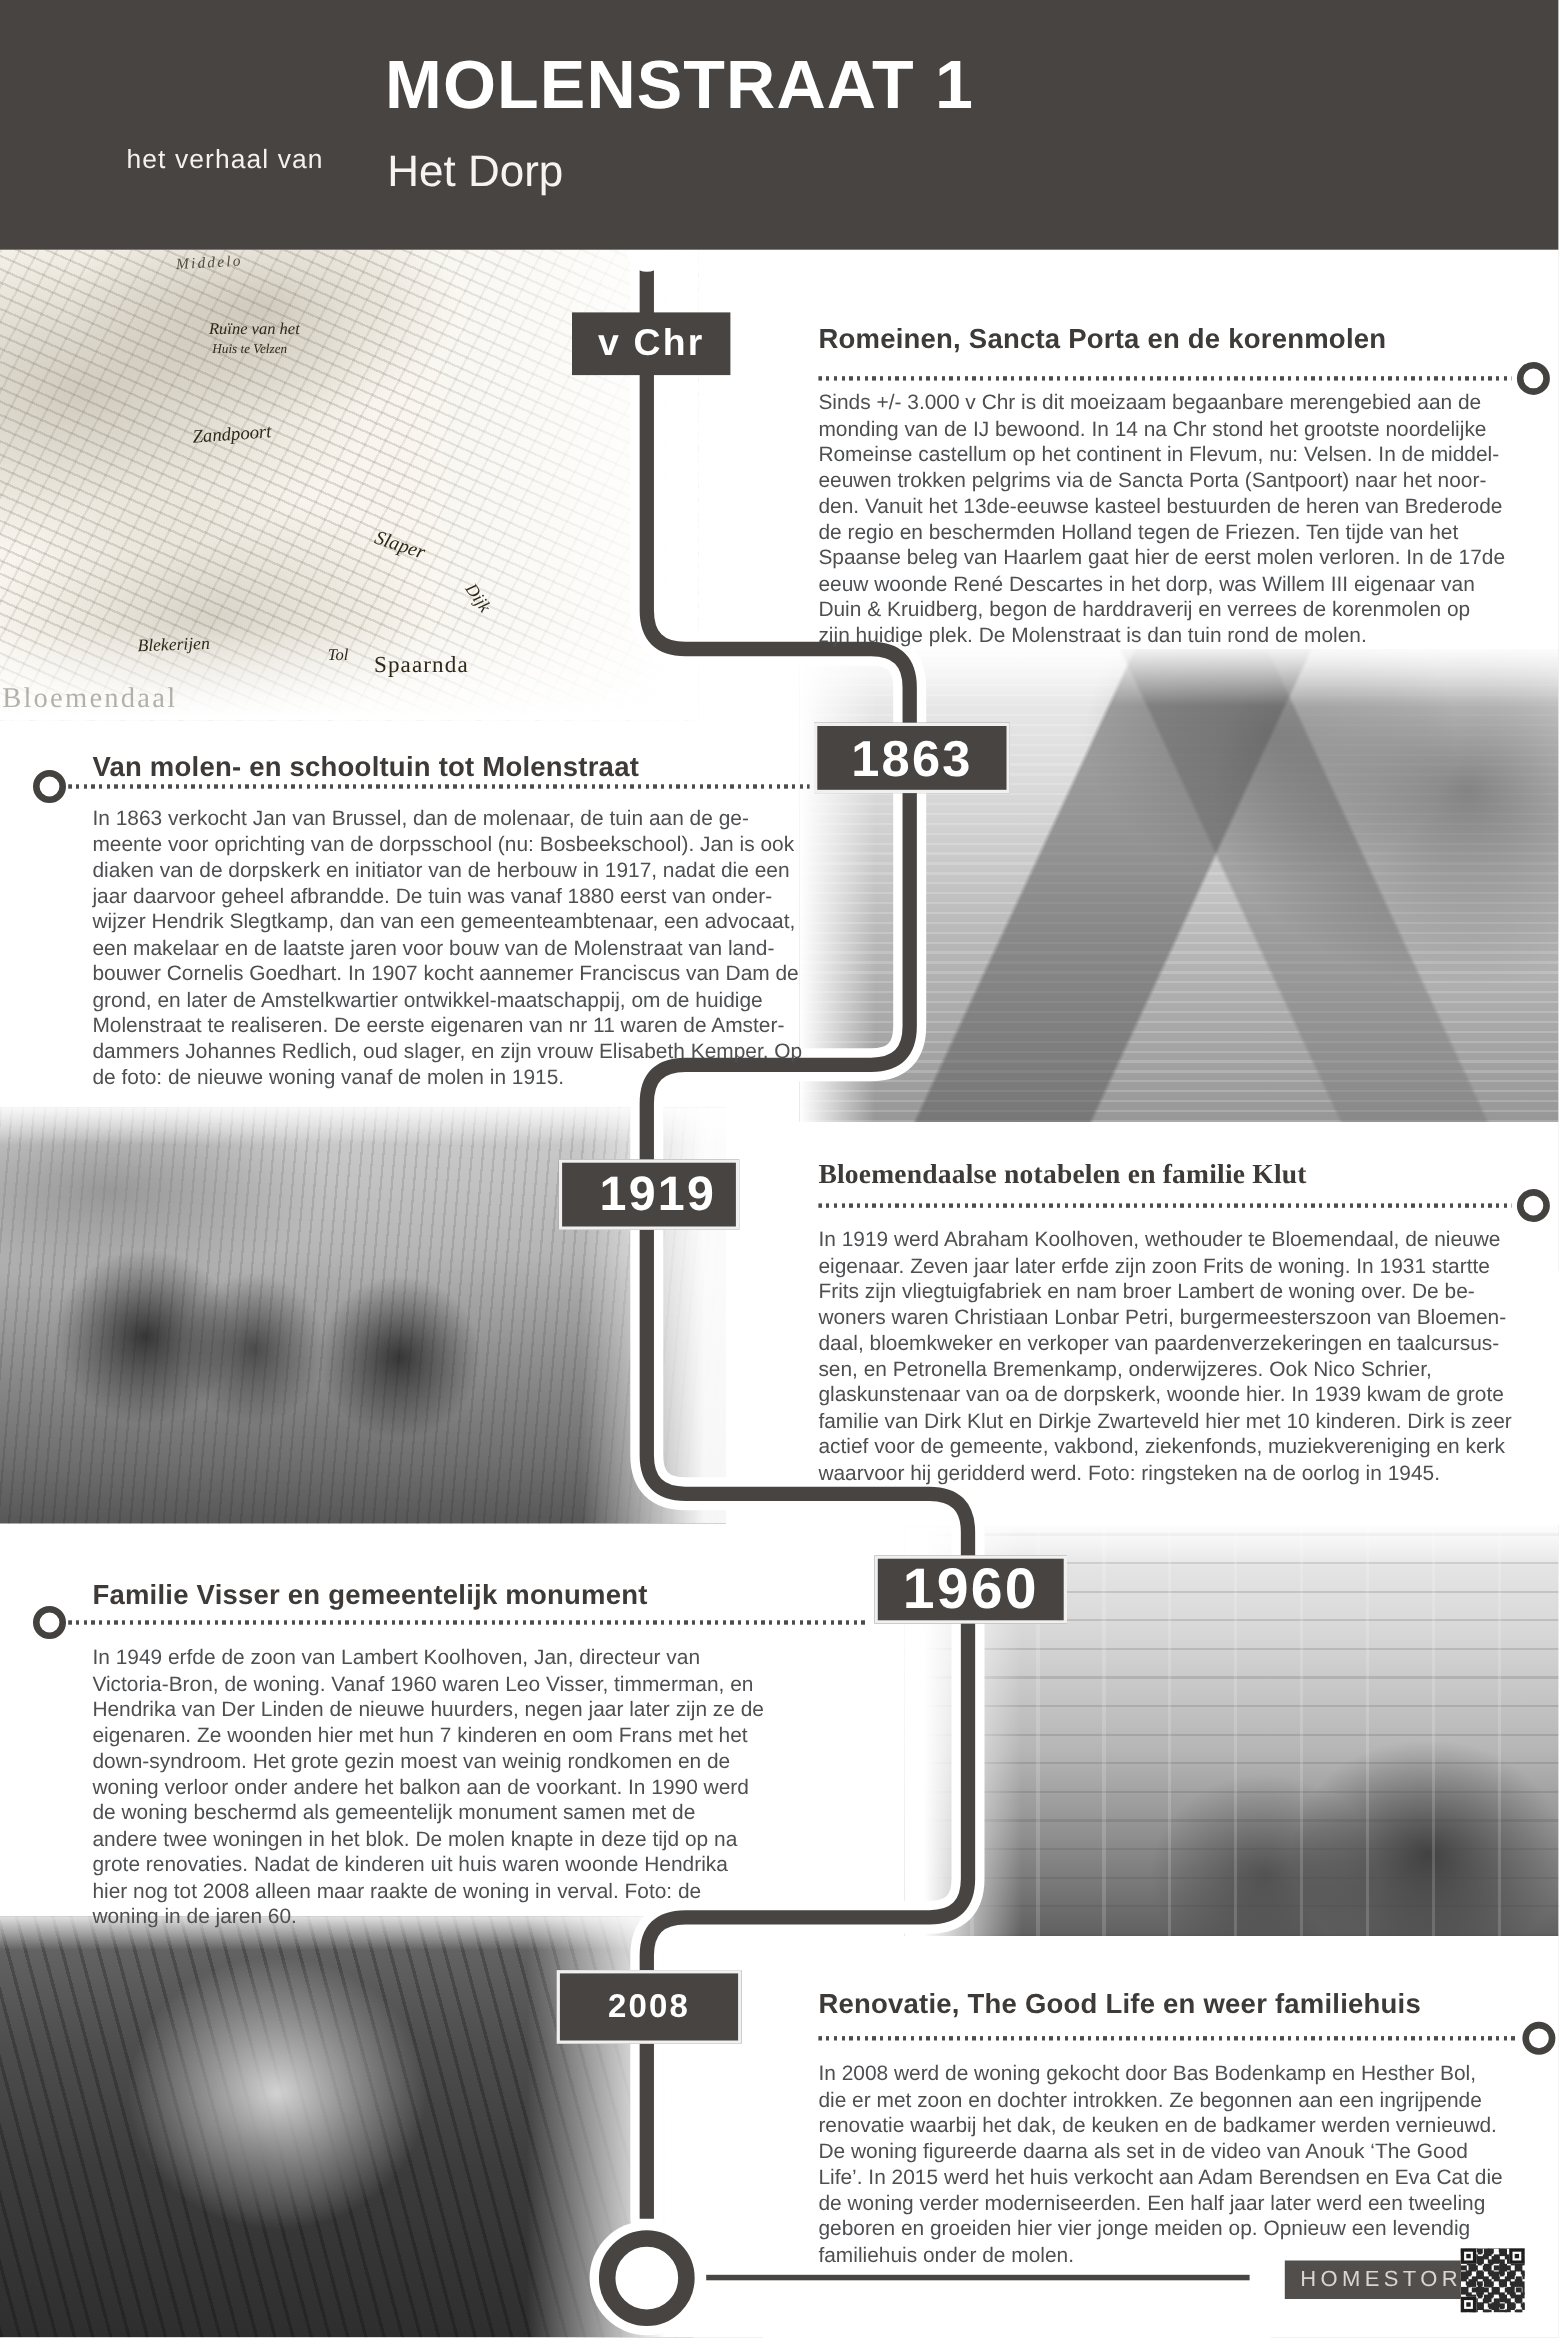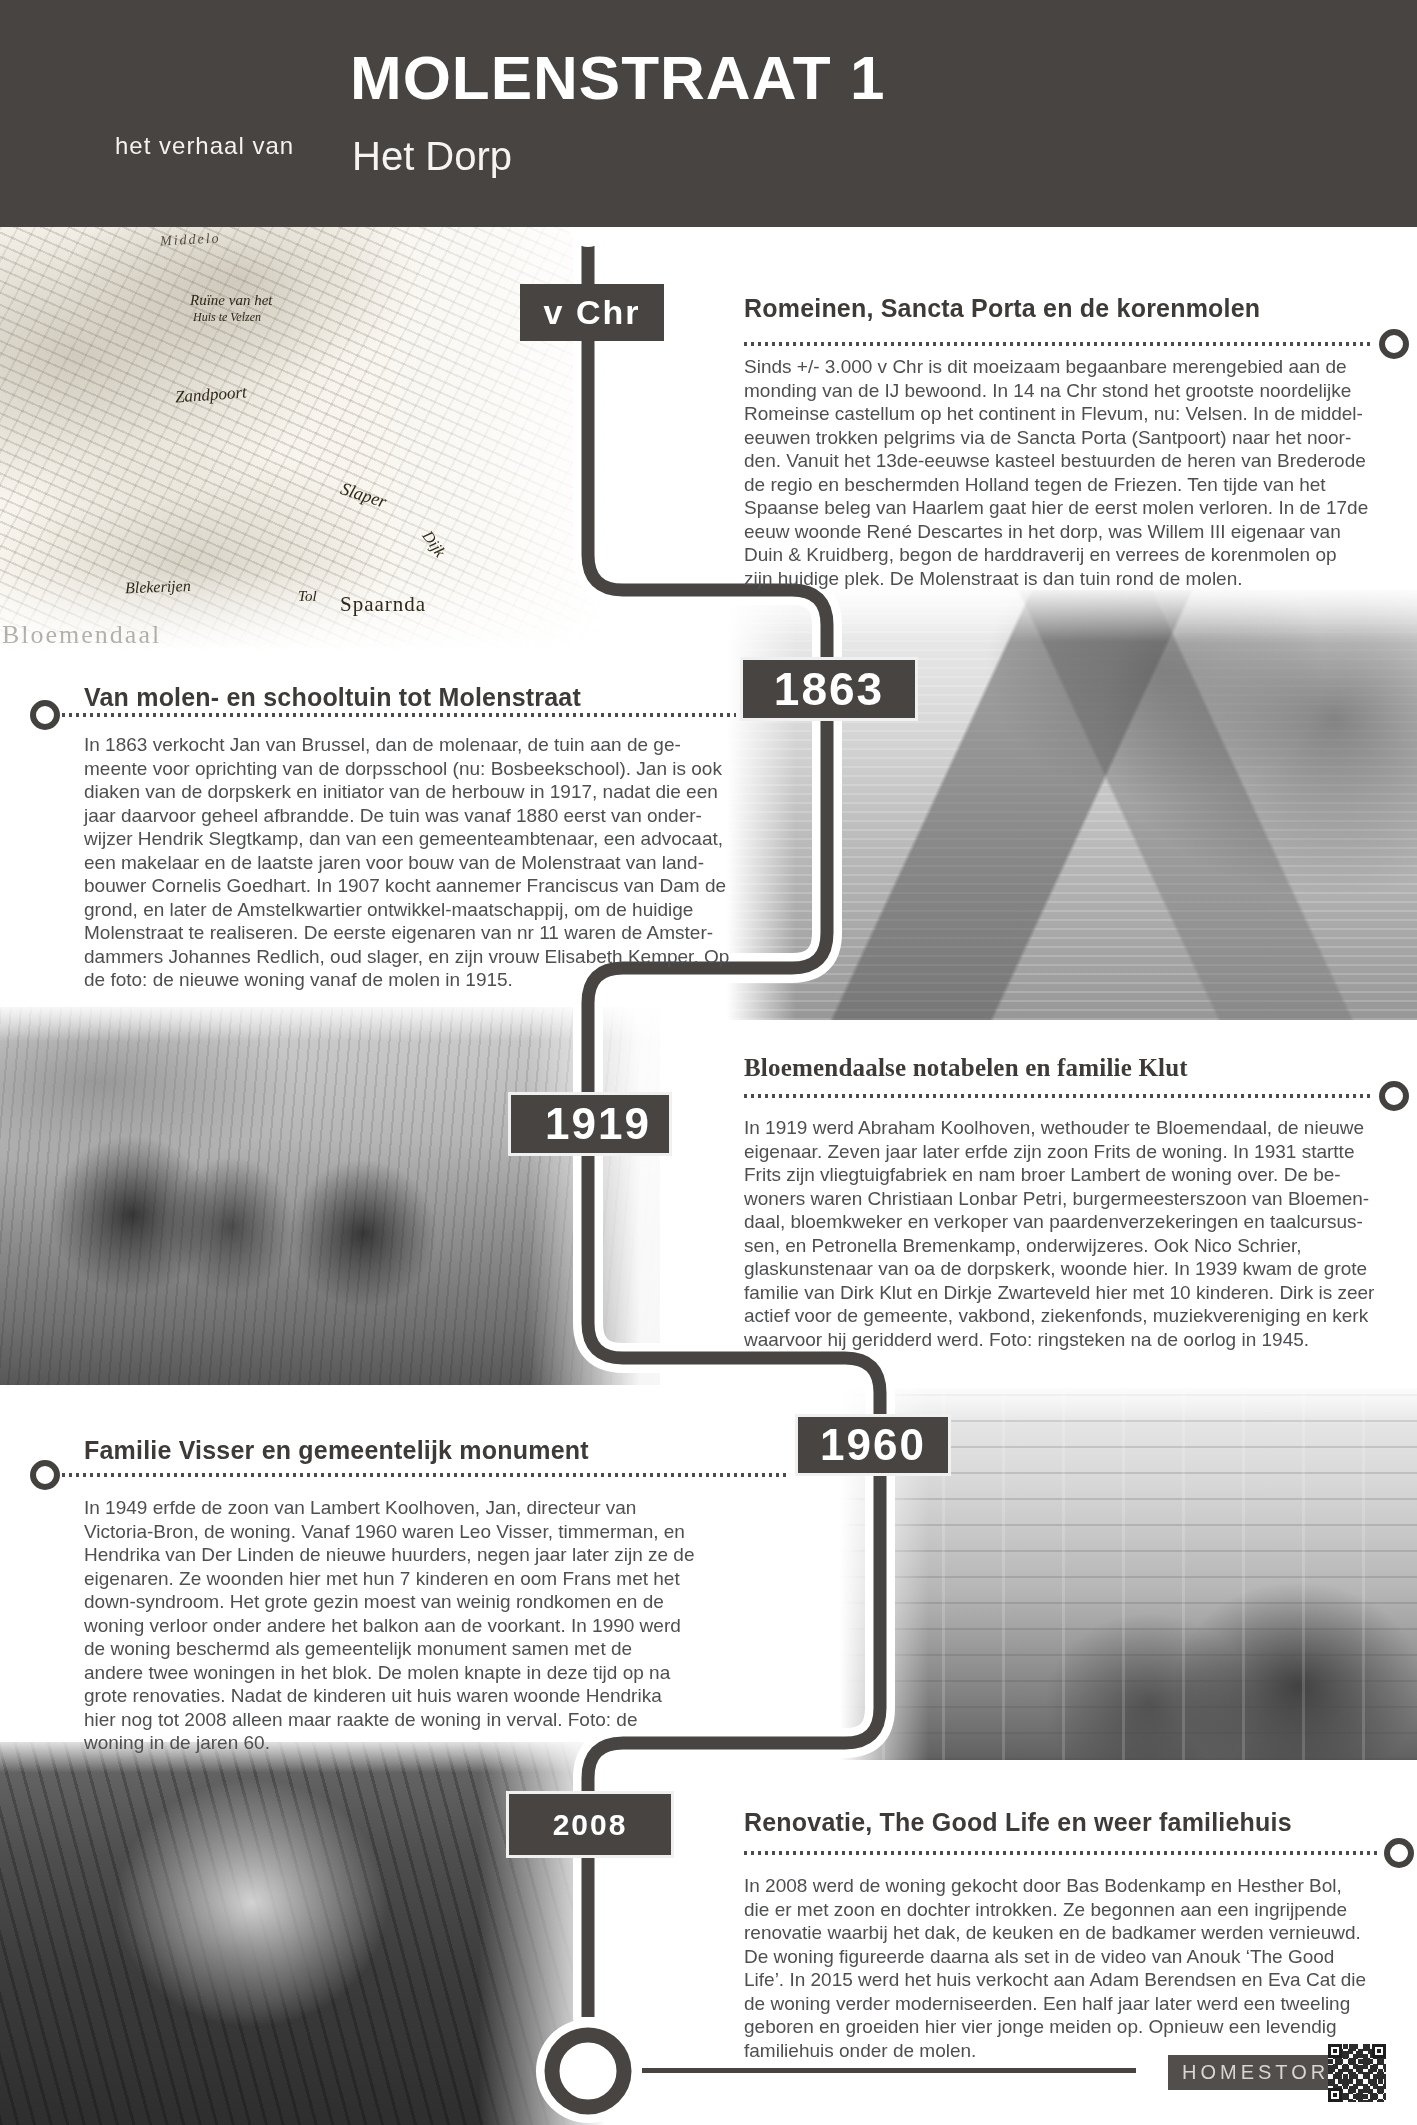--- a/index.html
+++ b/index.html
@@ -63,22 +63,22 @@
   #photo-2008 .fade{background:linear-gradient(90deg, transparent 76%, #fff 96%),
                                linear-gradient(180deg, rgba(255,255,255,.8) 0%, transparent 8%);}
   
   #timeline{position:absolute;left:0;top:0;z-index:2;pointer-events:none;}
   
   .badge{position:absolute;z-index:3;background:#484442;color:#ffffff;display:flex;align-items:center;
          justify-content:center;font-weight:800;letter-spacing:2px;box-sizing:border-box;
          border:3px solid rgba(255,255,255,.92);}
   #badge-vchr{left:520px;top:284px;width:144px;height:57px;font-size:34px;border:none;}
   #badge-1863{left:740px;top:657px;width:178px;height:64px;font-size:46px;}
-  #badge-1919{left:508px;top:1092px;width:164px;height:64px;font-size:44px;padding-left:16px;}
-  #badge-1960{left:795px;top:1414px;width:156px;height:62px;font-size:44px;}
+  #badge-1919{left:508px;top:1054px;width:164px;height:64px;font-size:44px;padding-left:16px;}
+  #badge-1960{left:795px;top:1414px;width:175px;height:62px;font-size:52px;}
   #badge-2008{left:506px;top:1791px;width:168px;height:67px;font-size:30px;}
   
   .sec-h{position:absolute;z-index:3;font-size:25px;font-weight:700;color:#3d3a38;letter-spacing:.2px;}
   .sec-b{position:absolute;z-index:3;font-size:19px;line-height:23.5px;color:#4e4f51;white-space:pre-line;}
   .dots{position:absolute;z-index:3;height:4px;
         background-image:repeating-linear-gradient(90deg,#4c4c4e 0 3px,transparent 3px 7px);}
   .ring{position:absolute;z-index:3;width:18px;height:18px;border:6px solid #44423f;border-radius:50%;background:#fff;}
   #h1{left:744px;top:294px;} #b1{left:744px;top:355px;width:664px;}
   #dots1{left:744px;top:342px;width:630px;} #ring1{left:1379px;top:329px;}
   #h2{left:84px;top:683px;}  #b2{left:84px;top:733px;width:660px;}

